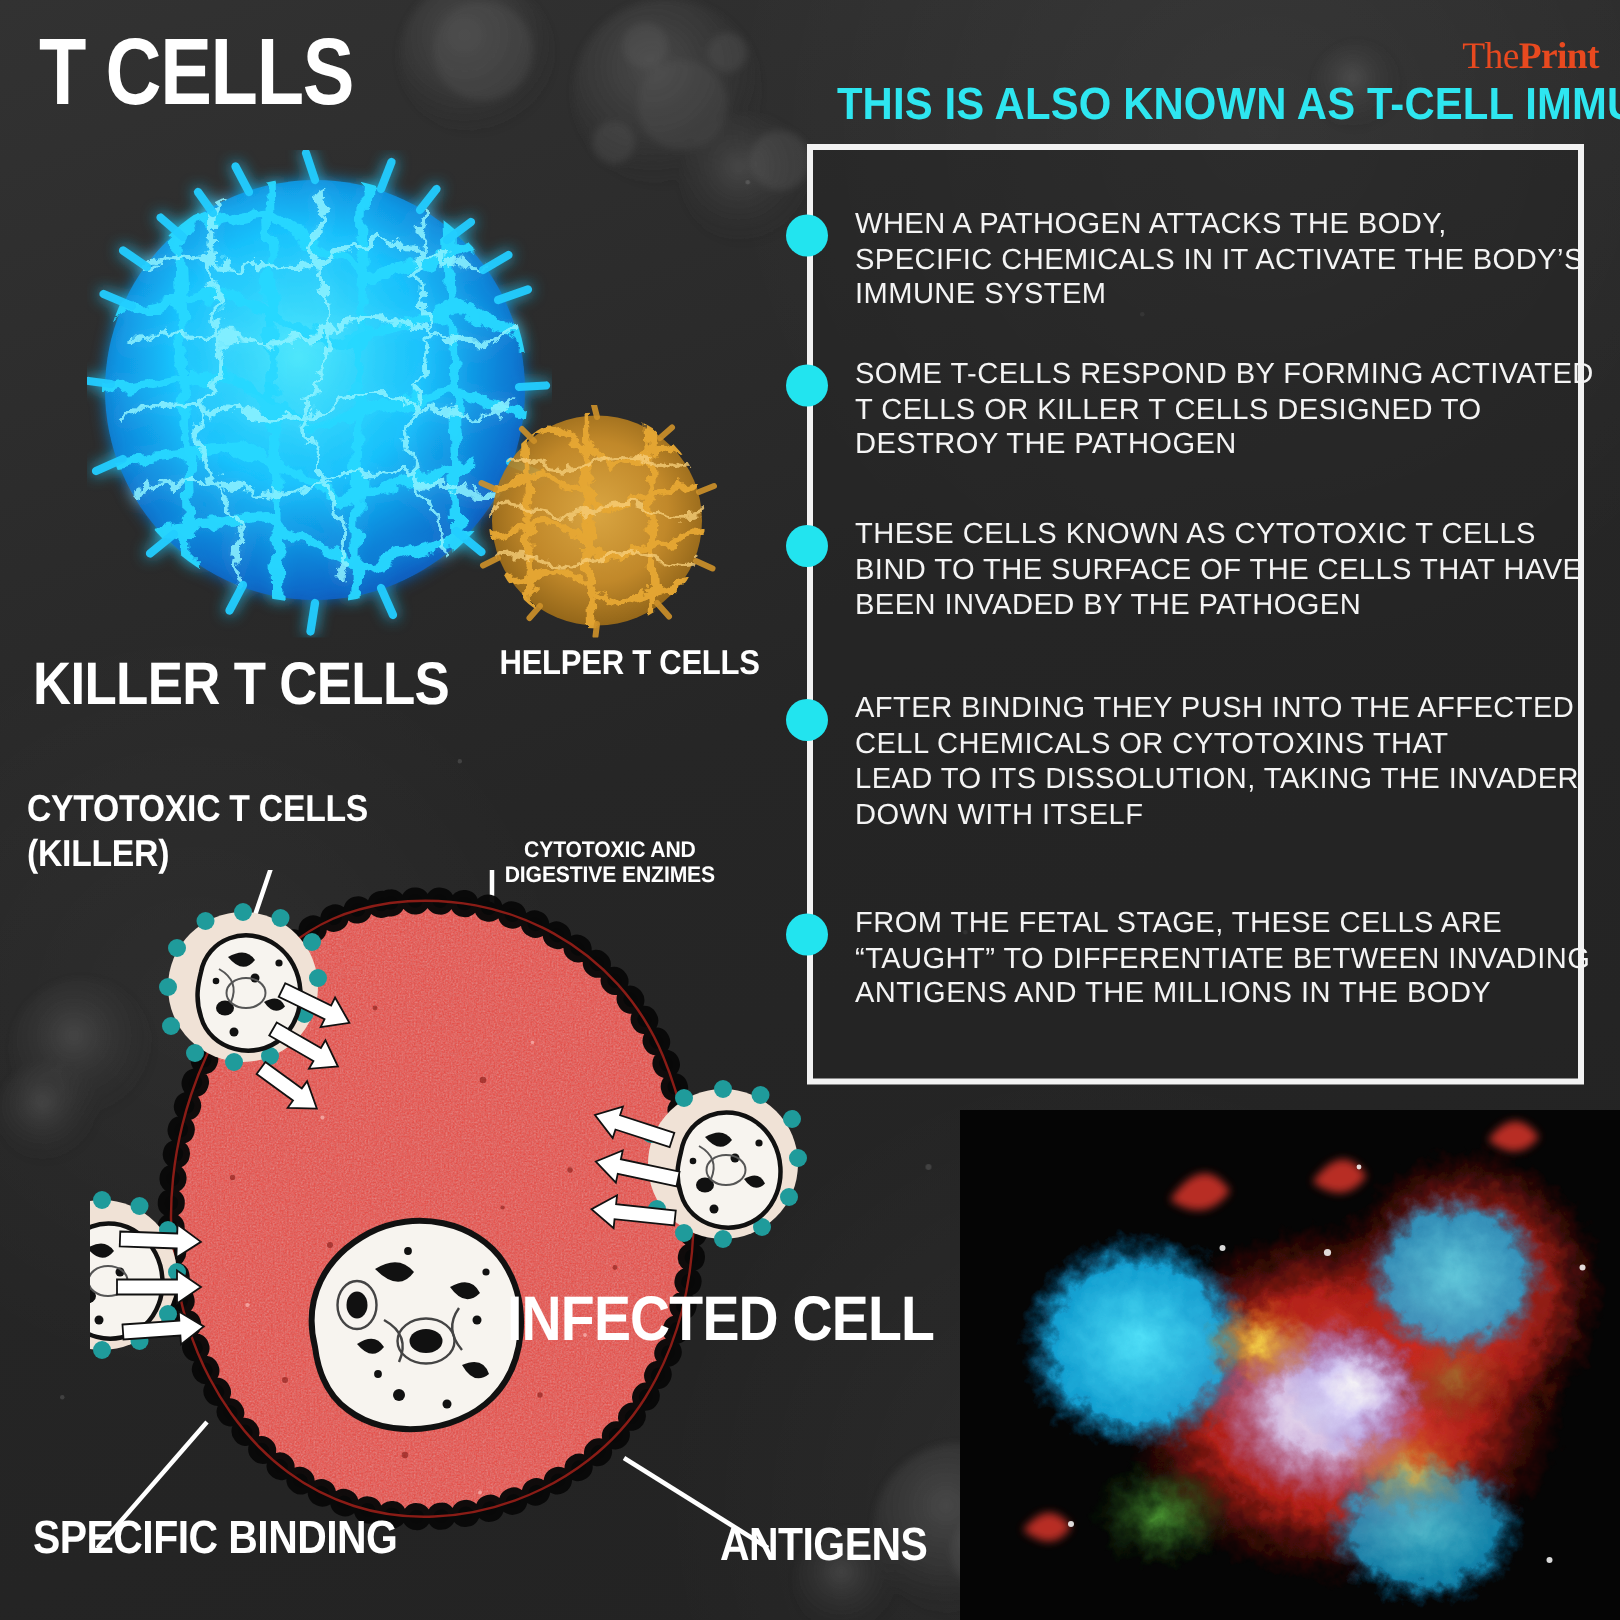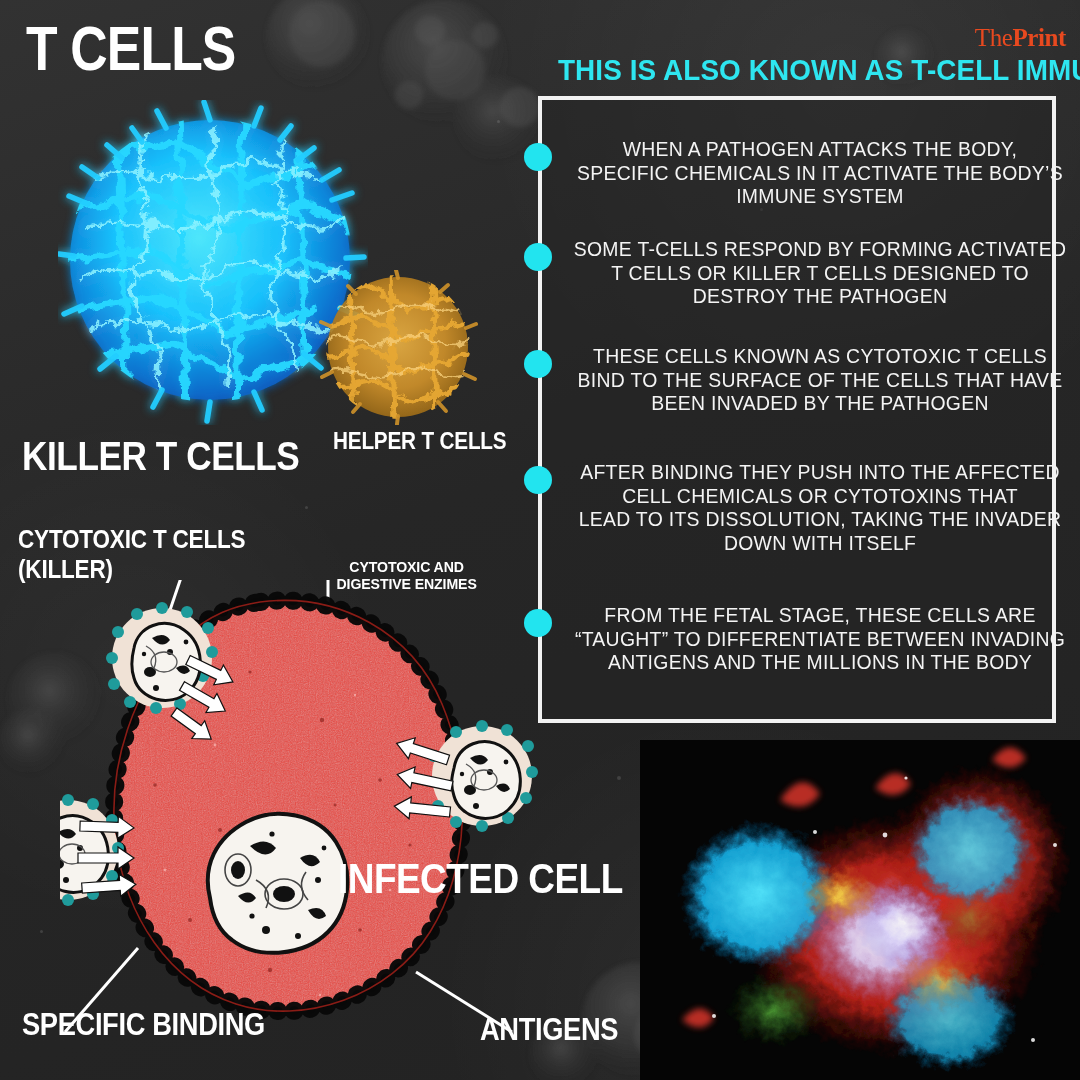--- a/index.html
+++ b/index.html
@@ -50,21 +50,20 @@
   .bullets { position:absolute; left:538px; top:96px; width:530px; }
   .bullet { position:absolute; left:0; width:528px; }
   .bullet .dot {
     position:absolute; left:-14px; top:2px; width:28px; height:28px;
     border-radius:50%; background:#22e4ef;
   }
   .bullet .txt {
     position:absolute; left:32px; top:-3px; width:500px;
     color:#f4f4f4; font-size:19.4px; line-height:23.6px; letter-spacing:.3px;
     white-space:pre-line;
-    text-align:center;
   }
 
   
   .lbl { position:absolute; color:#fff; font-weight:900; white-space:pre-line; }
   .lbl.cond { transform-origin:left top; }
   #lbl-killer   { left:22px;  top:434px; font-size:40px; letter-spacing:-.5px; transform:scaleX(.88); }
   #lbl-helper   { left:333px; top:428px; font-size:23px; letter-spacing:-.2px; transform:scaleX(.9); }
   #lbl-cyto     { left:18px;  top:524px; font-size:25px; line-height:30px; letter-spacing:-.2px; transform:scaleX(.9); }
   #lbl-enz      { left:322px; top:558px; font-size:15px; line-height:17px; letter-spacing:-.1px; text-align:center; width:180px; transform:scaleX(.94); }
   #lbl-infected { left:338px; top:855px; font-size:42px; letter-spacing:-.6px; transform:scaleX(.88); }

